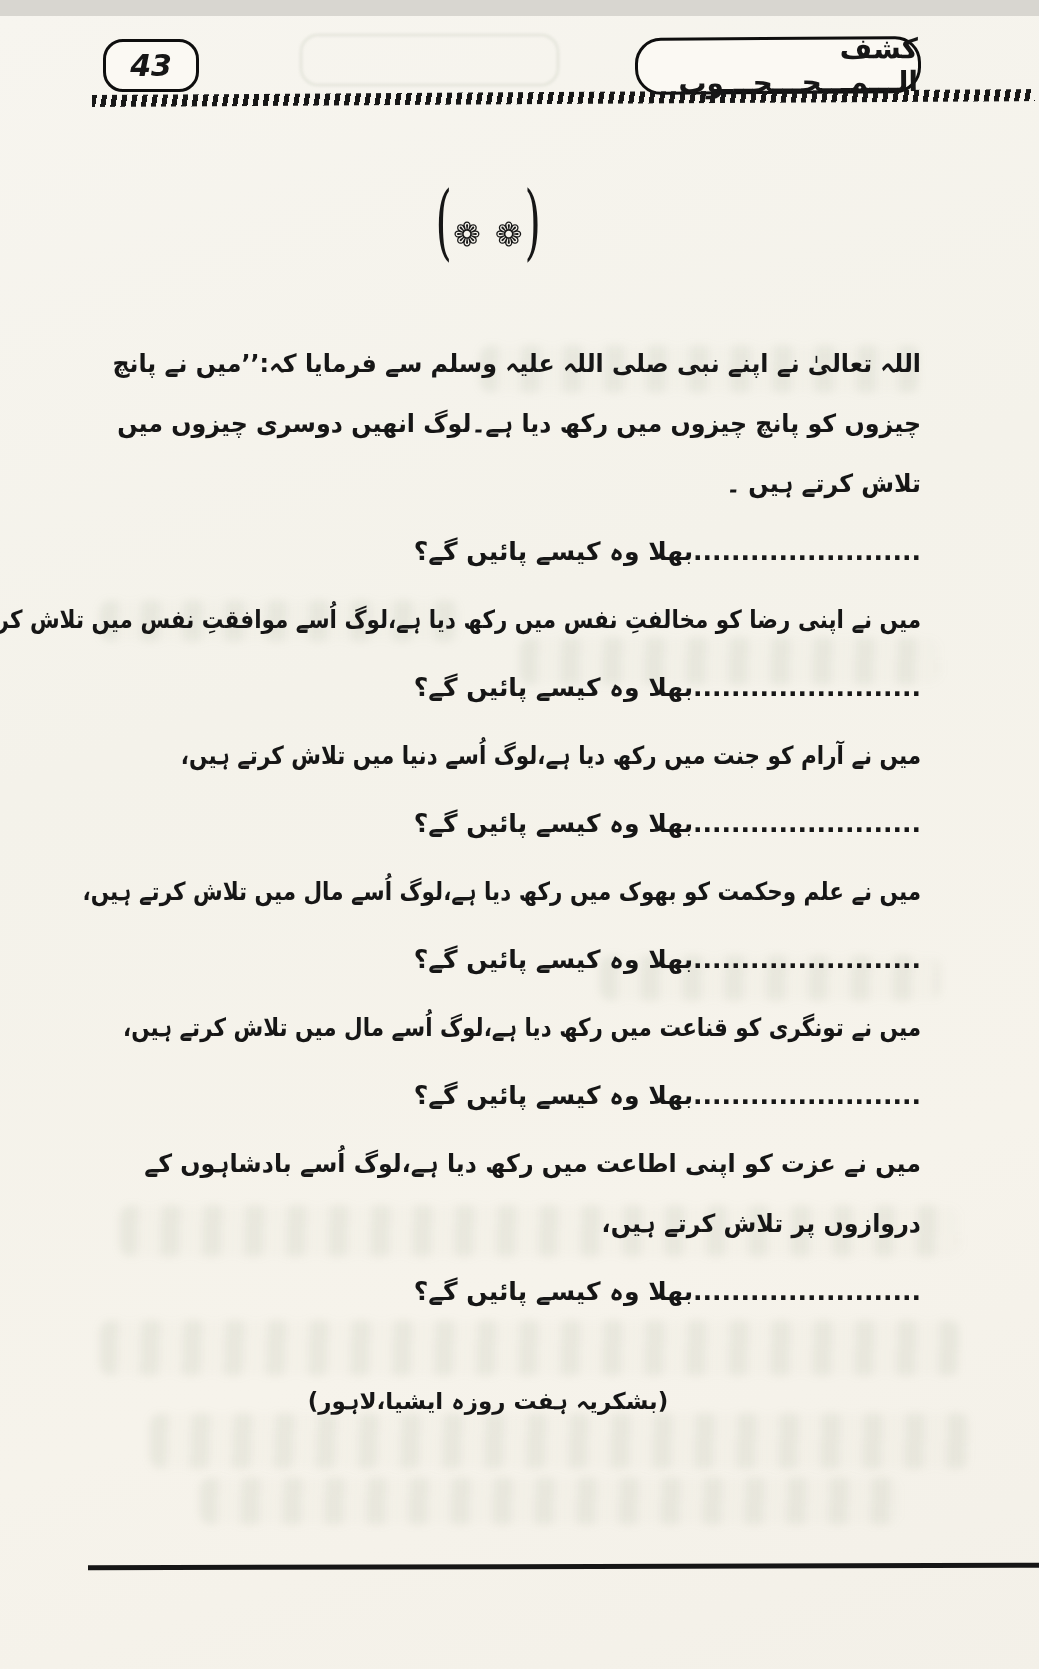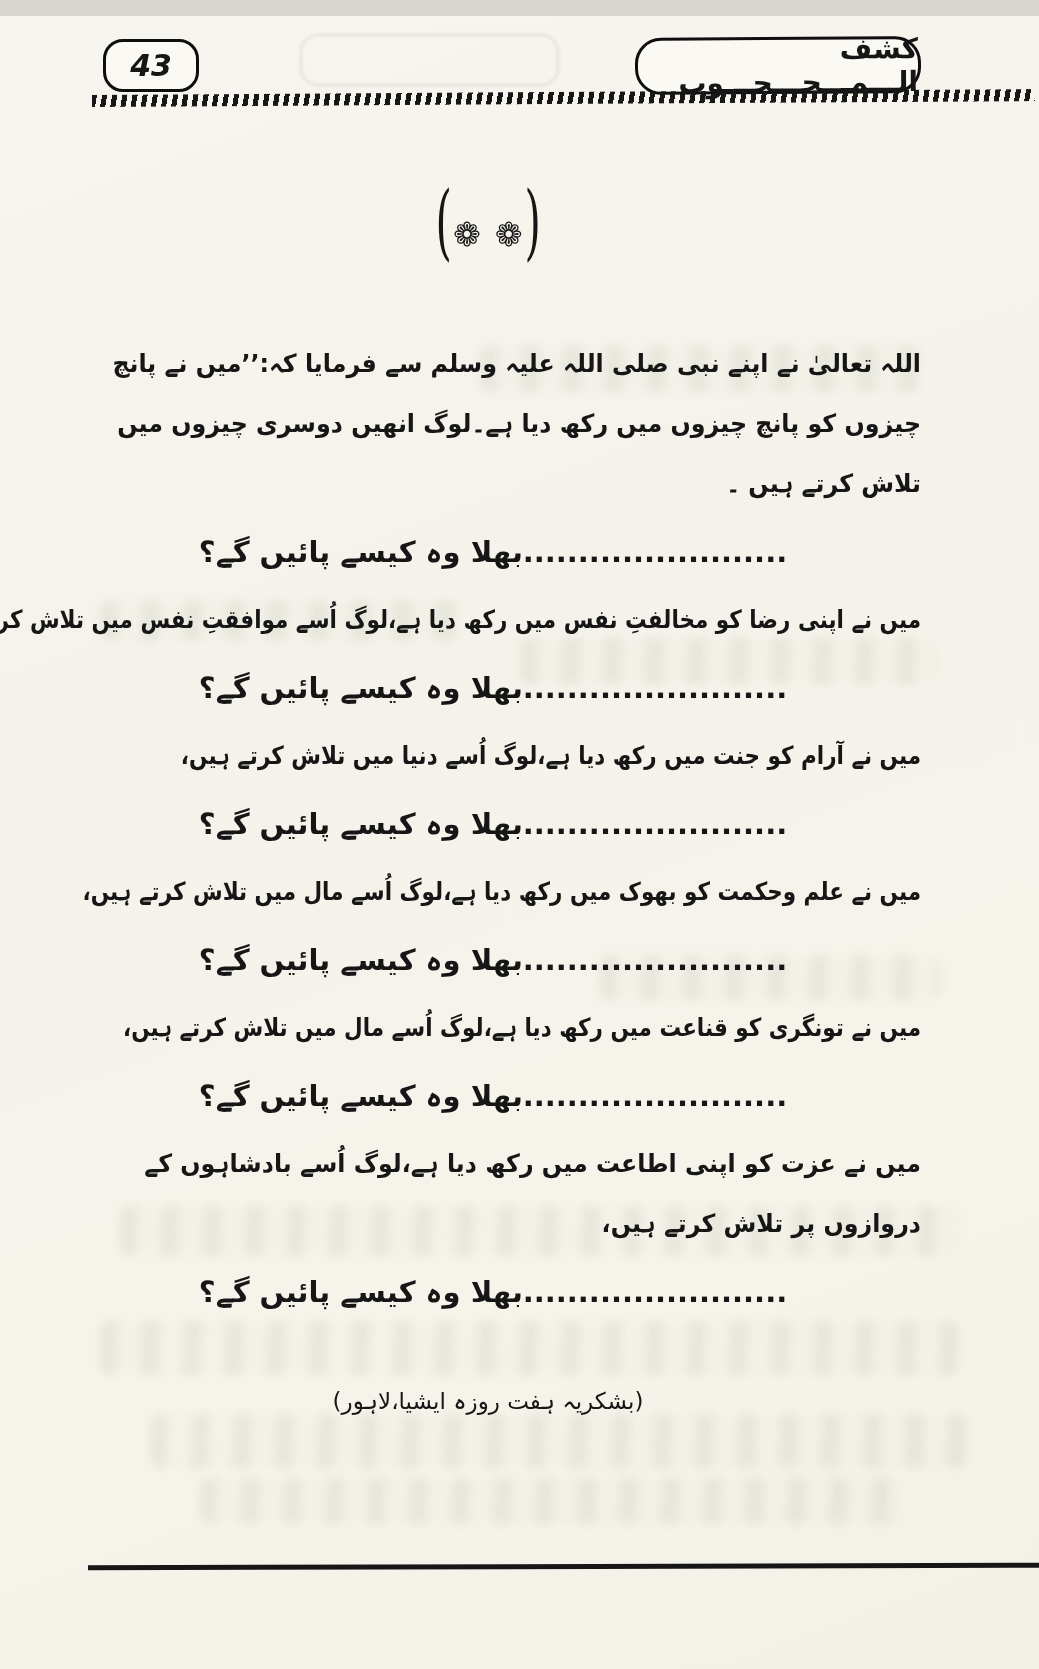--- a/index.html
+++ b/index.html
@@ -57,26 +57,26 @@
   }
   .flower{display:inline-block;font-size:33px;transform:translateY(14px);}
   .para{
     font-size:25px;font-weight:700;line-height:60px;
     margin:0 0 8px;text-align:right;
   }
   .intro{transform:scaleX(.95);transform-origin:right center;}
   .single{white-space:nowrap;transform:scaleX(.86);transform-origin:right center;}
   .wrap2{transform:scaleX(.95);transform-origin:right center;}
   .refrain{
-    font-size:29px;font-weight:700;line-height:60px;
-    margin:0 0 8px;text-align:center;padding-left:10px;
+    font-size:25px;font-weight:700;line-height:60px;
+    margin:0 0 8px;text-align:right;padding-left:10px;
   }
   .attribution{
     margin:66px 0 0;text-align:center;
-    font-size:23px;font-weight:400;
+    font-size:23px;font-weight:700;
   }
   .bottom-rule{
     position:absolute;top:1548px;left:88px;right:0;height:5px;
     background:#161616;transform:rotate(-0.15deg);
   }
   
   .ghost{
     position:absolute;border-radius:10px;
     background:repeating-linear-gradient(92deg,rgba(128,143,112,.11) 0 18px,rgba(128,143,112,.02) 18px 42px);
     filter:blur(4px);

